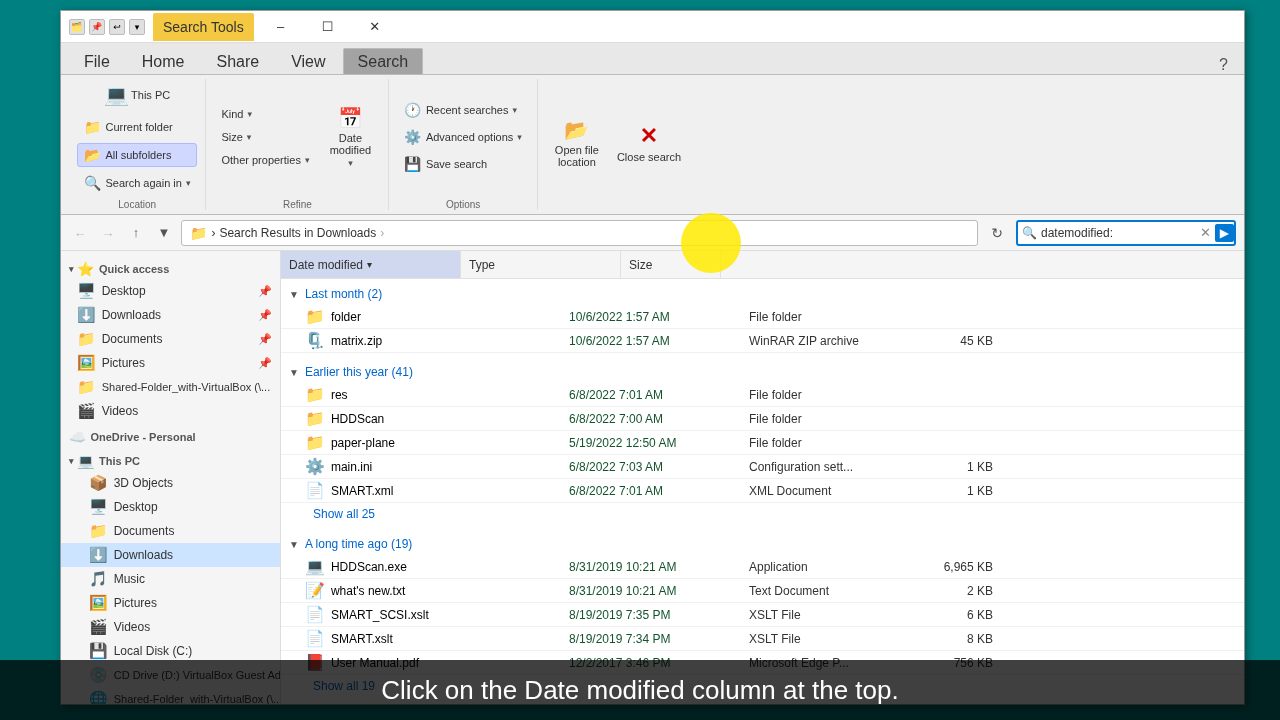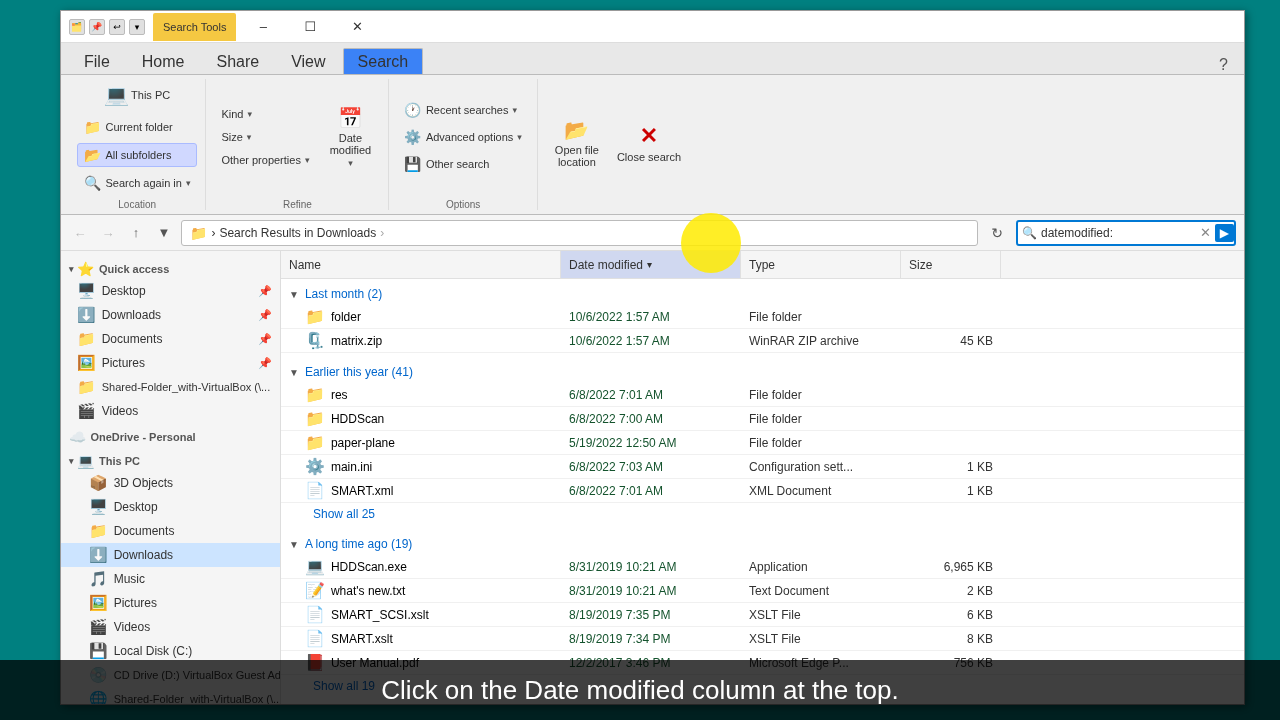--- a/index.html
+++ b/index.html
@@ -54,21 +54,21 @@
       font-size: 9px;
     }
     .title-bar-text {
       flex: 1;
       font-size: 12px;
       color: #333;
     }
     .title-bar-search-tools {
       background: #f5c842;
       padding: 2px 10px;
-      font-size: 11px;
+      font-size: 14px;
       color: #333;
       border-radius: 2px 2px 0 0;
       height: 28px;
       display: flex;
       align-items: center;
       margin-right: 4px;
     }
     .window-controls {
       display: flex;
       gap: 1px;
@@ -105,21 +105,21 @@
       cursor: pointer;
       color: #333;
       height: 26px;
       display: flex;
       align-items: center;
       border: 1px solid transparent;
       border-bottom: none;
       border-radius: 2px 2px 0 0;
     }
     .ribbon-tab.active {
-      background: #3b82f6;
+      background: #a3a3a3;
       border-color: #bbb;
       color: #333;
     }
     .ribbon-content {
       display: flex;
       align-items: stretch;
       padding: 4px 8px;
       gap: 0;
       min-height: 80px;
     }
@@ -513,21 +513,21 @@
               <span>Recent searches</span>
               <span class="dropdown-arrow">▾</span>
             </div>
             <div class="ribbon-btn-small">
               <span style="font-size:14px;">⚙️</span>
               <span>Advanced options</span>
               <span class="dropdown-arrow">▾</span>
             </div>
             <div class="ribbon-btn-small">
               <span style="font-size:14px;">💾</span>
-              <span>Other search</span>
+              <span>Save search</span>
             </div>
           </div>
         </div>
         <div class="ribbon-group-label">Options</div>
       </div>
 
       <div class="ribbon-group" style="border-right:none;">
         <div class="ribbon-group-items" style="gap:0;">
           <div class="ribbon-btn">
             <span style="font-size:20px;">📂</span>
@@ -656,23 +656,20 @@
       </div>
       <div class="sidebar-item" style="padding-left:28px;">
         <span class="item-icon">🌐</span>
         <span style="font-size:11px;">Shared-Folder_with-VirtualBox (\...</span>
       </div>
     </div>
 
     <div class="file-list">
 
       <div class="file-list-header">
-        <div class="col-header col-name">
-          <span>Name</span>
-        </div>
         <div class="col-header col-date active">
           <span>Date modified</span>
           <span style="font-size:10px;">▾</span>
         </div>
         <div class="col-header col-type">
           <span>Type</span>
         </div>
         <div class="col-header col-size">
           <span>Size</span>
         </div>

